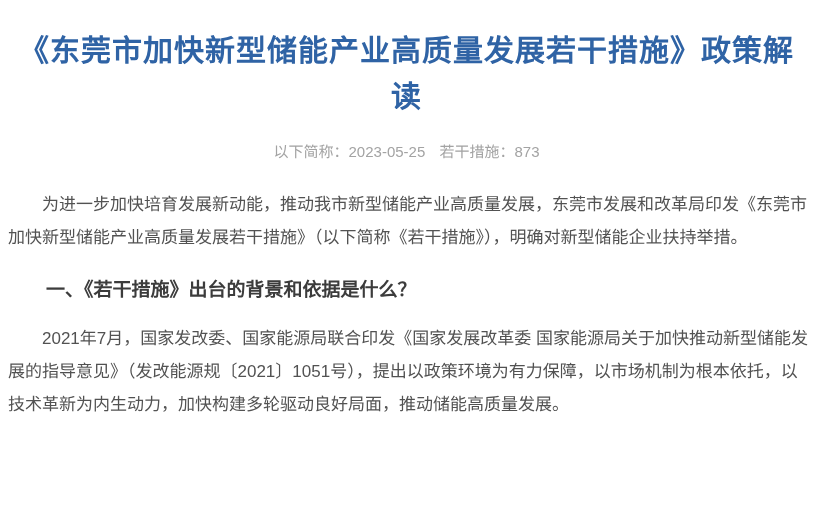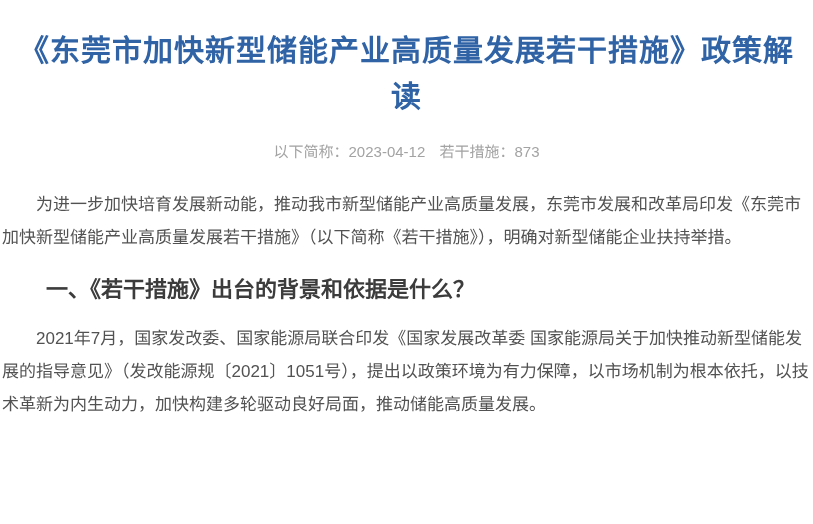--- a/index.html
+++ b/index.html
@@ -40,57 +40,57 @@
     font-size:15px;
     line-height:18px;
   }
   .article-meta .meta-item{
     display:inline-block;
   }
   .article-meta .meta-item + .meta-item{
     margin-left:10px;
   }
   .article-body{
-    padding:0 4px 0 2px;
+    padding:0 4px 0 8px;
     color:var(--body-text);
     font-size:17px;
     line-height:33px;
   }
   .article-body p{
     margin:0;
     text-indent:2em;
   }
   .intro-paragraph{
     margin-top:27px !important;
   }
   .section-heading{
     margin:24px 0 0;
     text-indent:2em;
     color:var(--heading-text);
-    font-size:22px;
+    font-size:19px;
     line-height:24px;
     font-weight:bold;
   }
   .section-paragraph-1{
     margin-top:20px !important;
   }
   .section-paragraph-2{
     margin-top:21px !important;
   }
 </style>
 </head>
 <body>
 
 <div class="page">
 
   <h1 class="article-title">《东莞市加快新型储能产业高质量发展若干措施》政策解读</h1>
 
   <div class="article-meta">
     <span class="meta-item">
-      <span>以下简称：</span><span>2023-04-12</span>
+      <span>以下简称：</span><span>2023-05-25</span>
     </span>
     <span class="meta-item">
       <span>若干措施：</span><span>873</span>
     </span>
   </div>
 
   <div class="article-body">
 
     <p class="intro-paragraph">为进一步加快培育发展新动能，推动我市新型储能产业高质量发展，东莞市发展和改革局印发《东莞市加快新型储能产业高质量发展若干措施》（以下简称《若干措施》），明确对新型储能企业扶持举措。</p>
 

